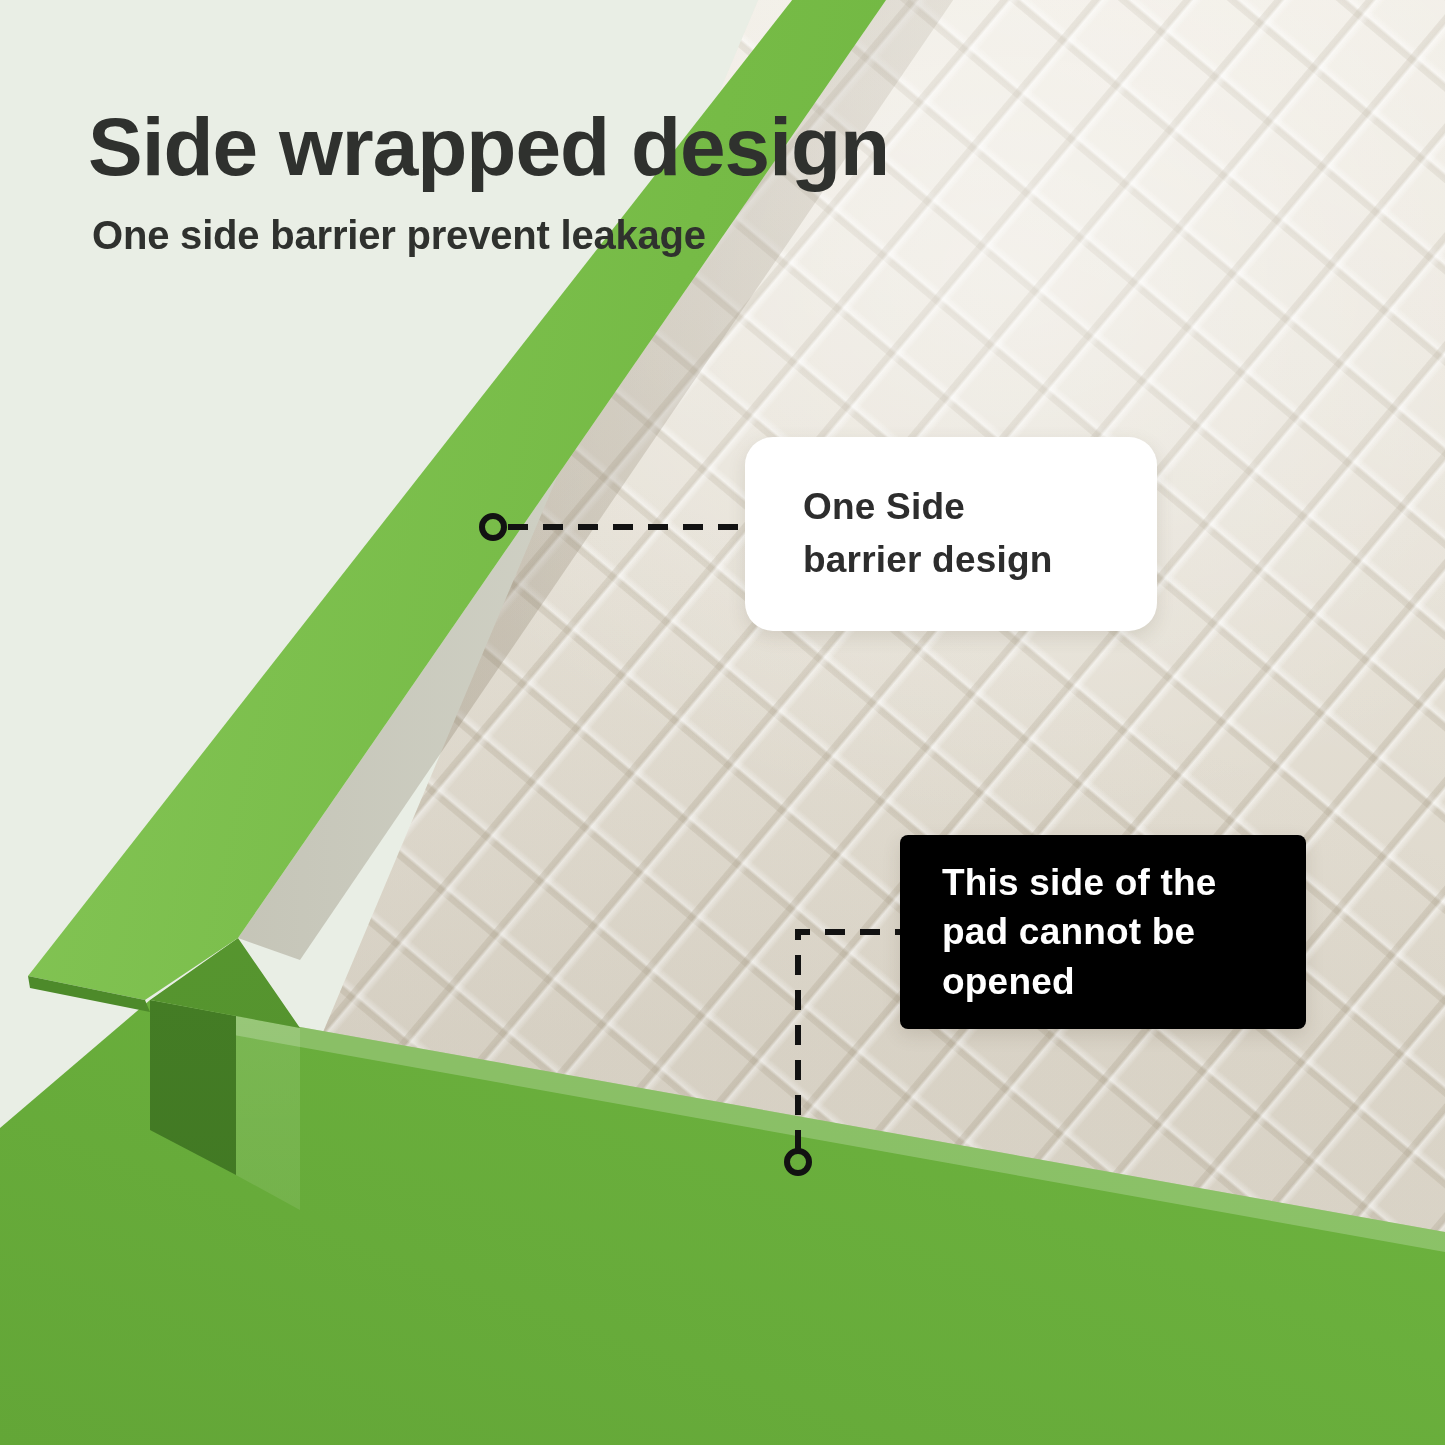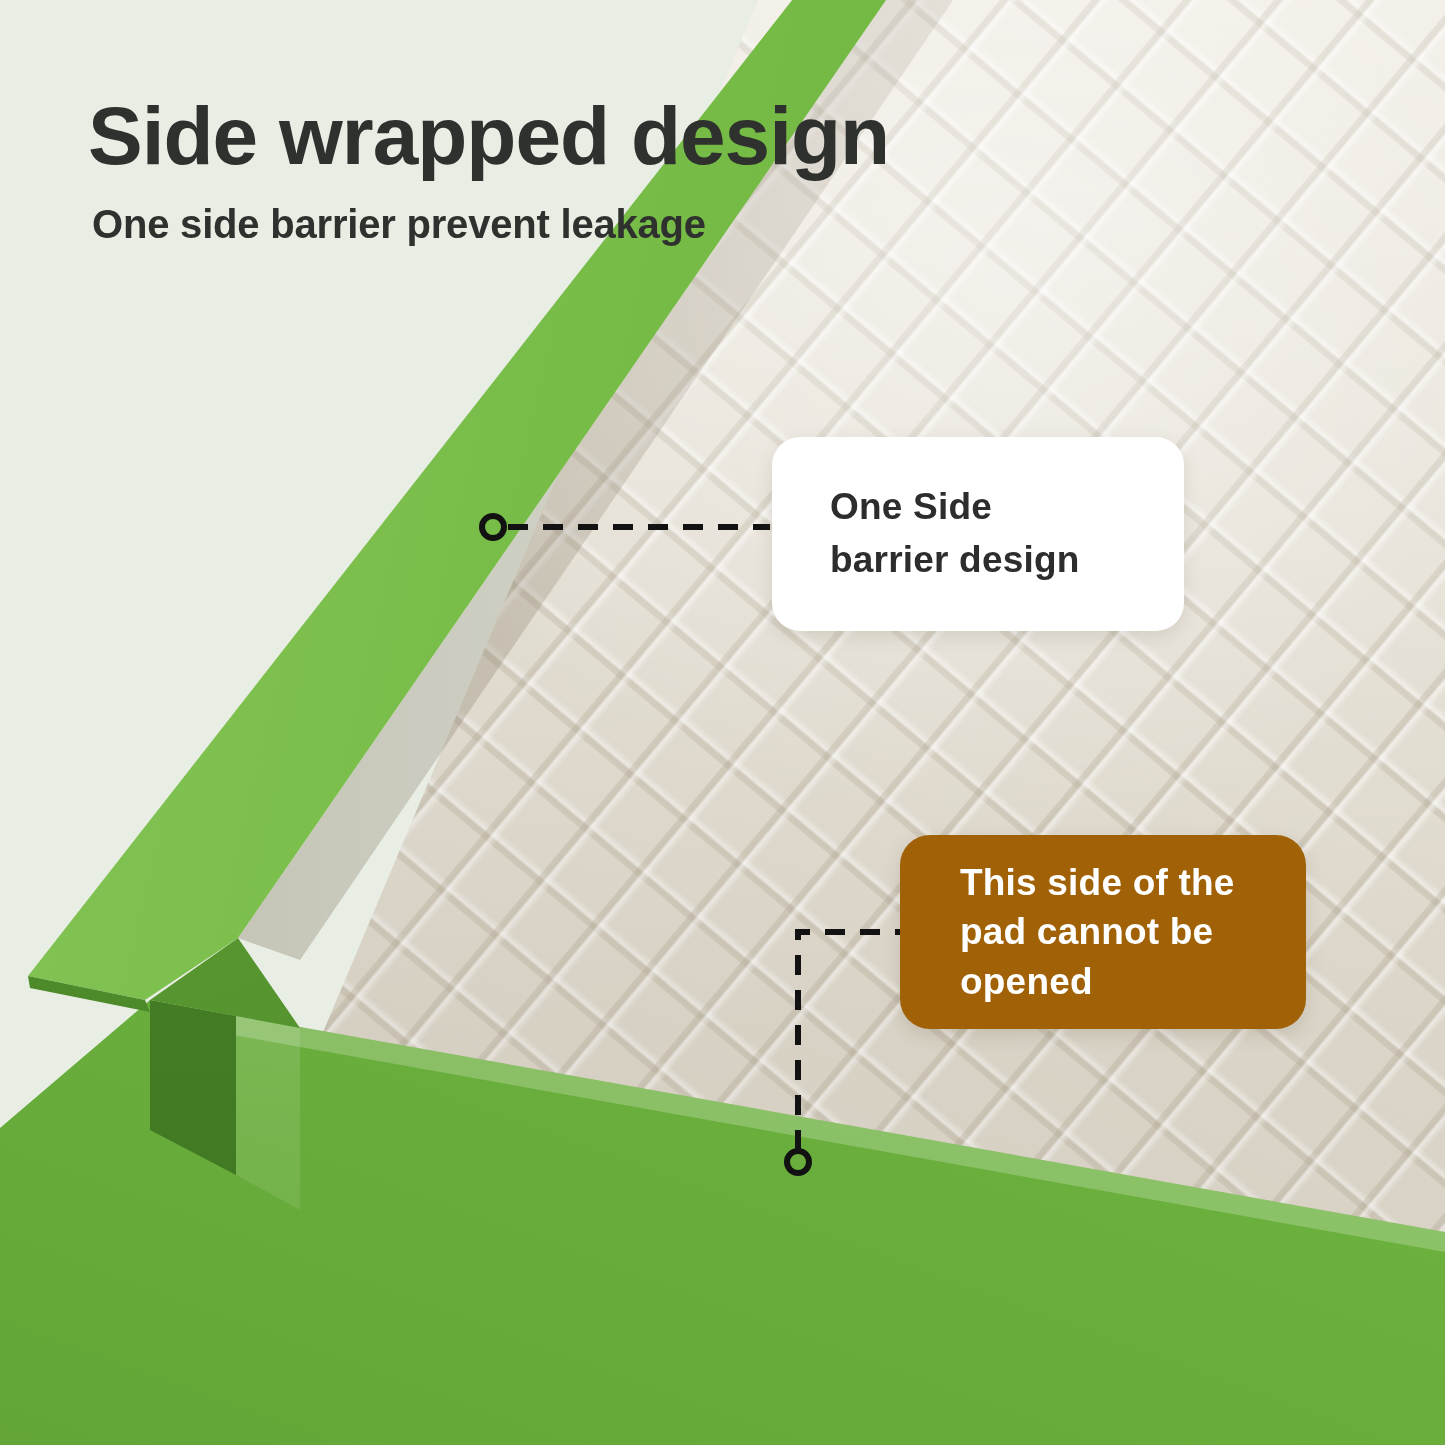--- a/index.html
+++ b/index.html
@@ -100,42 +100,42 @@
     -webkit-clip-path:polygon(238px 938px, 300px 1028px, 236px 1016px, 150px 1000px);
     clip-path:polygon(238px 938px, 300px 1028px, 236px 1016px, 150px 1000px);
     background:linear-gradient(160deg,#5e9f33,#4f8c2b);
   }
 
   
   .callout{position:absolute;box-sizing:border-box;display:flex;align-items:center;}
   .callout .txt{white-space:pre-line;font-weight:700;}
 
   #callout-white{
-    left:772px;top:437px;width:412px;height:194px;
+    left:745px;top:437px;width:412px;height:194px;
     background:#ffffff;border-radius:28px;
     box-shadow:0 6px 18px rgba(80,70,50,.13);
     padding:0 0 0 58px;
   }
   #callout-white .txt{color:#2d2d2d;font-size:37px;line-height:1.42;letter-spacing:.2px;}
 
   #callout-orange{
     left:900px;top:835px;width:406px;height:194px;
-    background:#a16207;border-radius:30px;
+    background:#000000;border-radius:8px;
     box-shadow:0 6px 18px rgba(80,70,50,.15);
-    padding:0 0 0 60px;
+    padding:0 0 0 42px;
   }
   #callout-orange .txt{color:#ffffff;font-size:37px;line-height:1.33;letter-spacing:.2px;}
 
   
   .connector{position:absolute;pointer-events:none;}
   #connector-white{left:470px;top:500px;width:300px;height:56px;}
   #connector-orange{left:770px;top:910px;width:160px;height:280px;}
 
   
-  #header{position:absolute;left:88px;top:93px;width:1060px;}
+  #header{position:absolute;left:88px;top:104px;width:1060px;}
   #page-title{
     margin:0;font-size:82px;line-height:1.04;font-weight:700;
     color:#2f312e;letter-spacing:-1px;
   }
   #page-subtitle{
     margin:24px 0 0 4px;font-size:40px;line-height:1.12;font-weight:700;
     color:#2f312e;letter-spacing:-.2px;
   }
 </style>
 </head>

